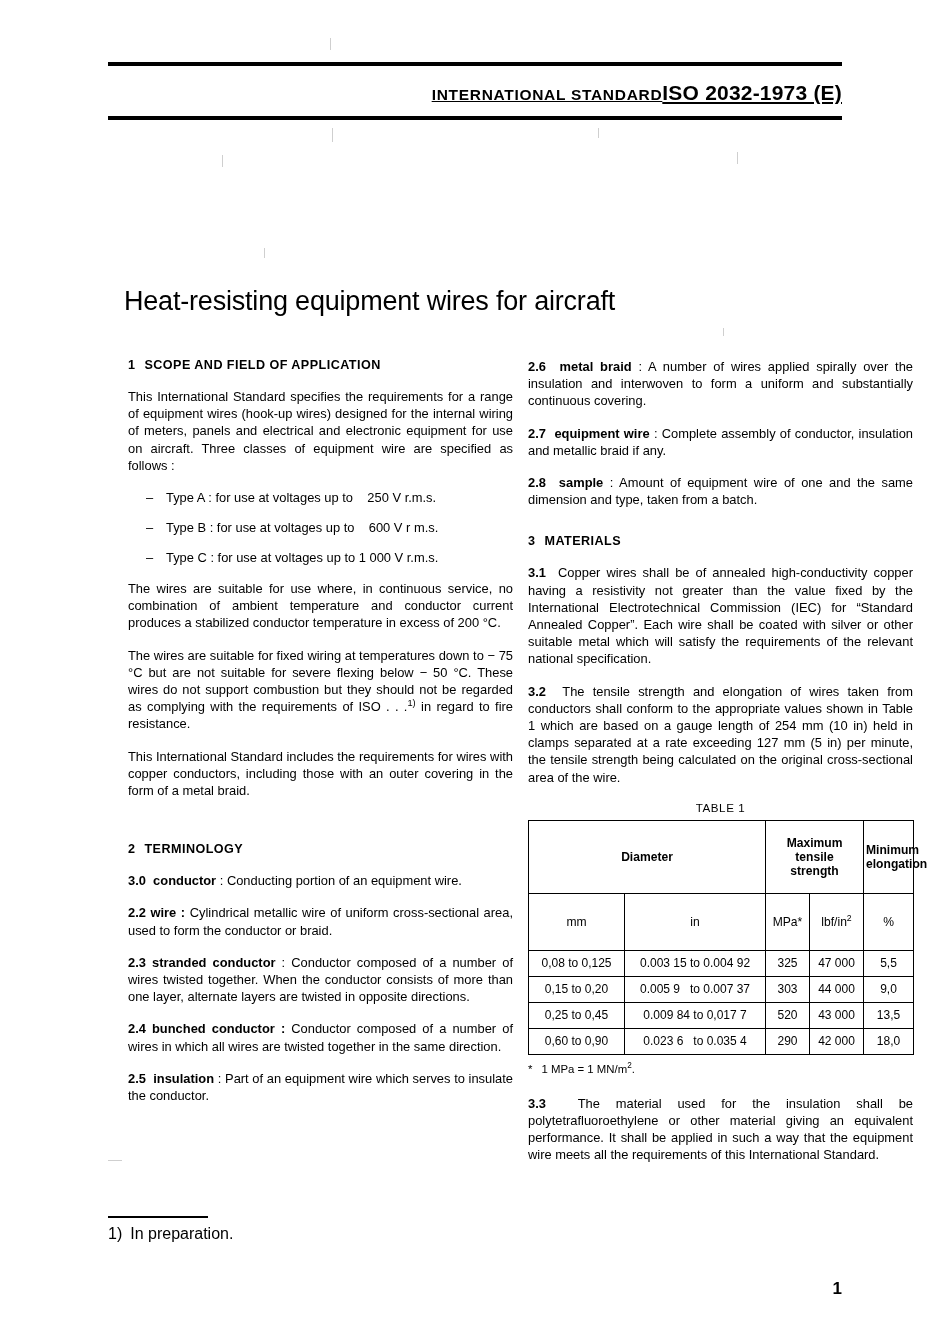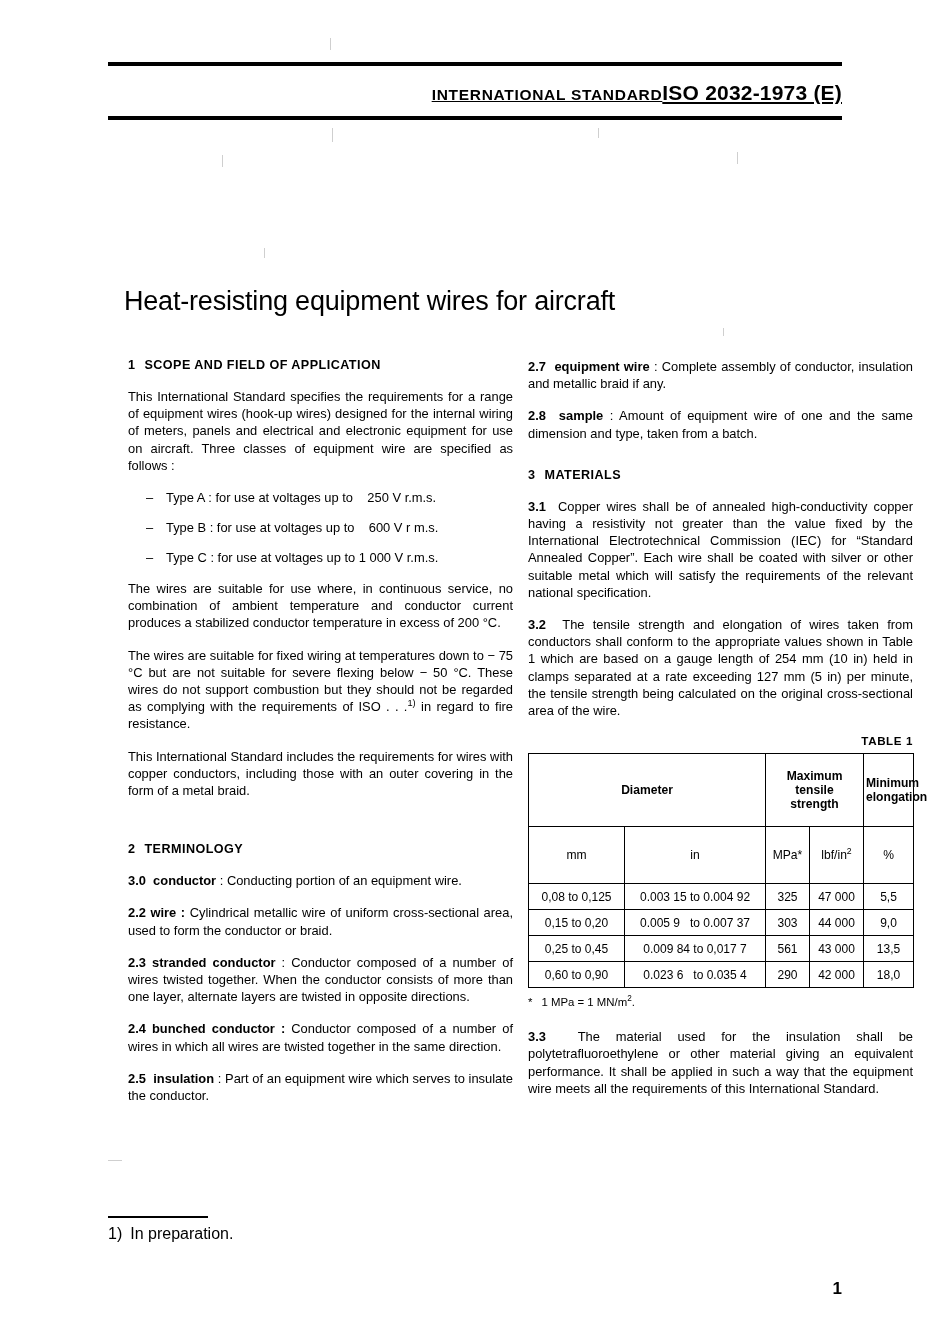--- a/index.html
+++ b/index.html
@@ -123,23 +123,23 @@
     margin-bottom: 8px;
   }
   .footnote .fn-text {
     font-size: 16px;
     line-height: 15px;
   }
   .footnote .fn-text .mark { margin-right: 8px; }
 
   
   .table-caption {
-    text-align: right;
+    text-align: center;
     font-size: 11.6px;
-    font-weight: bold;
+    font-weight: normal;
     letter-spacing: 0.6px;
     margin: 3px 0 6px 0;
   }
   table.t1 {
     border-collapse: collapse;
     width: 385px;
     font-size: 12.1px;
     table-layout: fixed;
   }
   table.t1 th, table.t1 td {
@@ -256,20 +256,21 @@
 
   </div>
 
   <div class="footnote">
     <div class="fn-rule"></div>
     <div class="fn-text"><span class="mark">1)</span><span>In preparation.</span></div>
   </div>
 
   <div class="col col-right">
 
+    <p class="body"><b>2.6</b>&nbsp;&nbsp;<b>metal braid</b><span> : </span><span>A number of wires applied spirally over the insulation and interwoven to form a uniform and substantially continuous covering.</span></p>
 
     <p class="body"><b>2.7</b>&nbsp;&nbsp;<b>equipment wire</b><span> : </span><span>Complete assembly of conductor, insulation and metallic braid if any.</span></p>
 
     <p class="body"><b>2.8</b>&nbsp;&nbsp;<b>sample</b><span> : </span><span>Amount of equipment wire of one and the same dimension and type, taken from a batch.</span></p>
 
     <div style="height:11px;"></div>
 
     <h2 class="sec">
       <span class="num">3</span><span>MATERIALS</span>
     </h2>
@@ -313,21 +314,21 @@
         <tr>
           <td class="mm">0,15 to 0,20</td>
           <td class="in">0.005 9   to 0.007 37</td>
           <td>303</td>
           <td>44 000</td>
           <td>9,0</td>
         </tr>
         <tr>
           <td class="mm">0,25 to 0,45</td>
           <td class="in">0.009 84 to 0,017 7</td>
-          <td>561</td>
+          <td>520</td>
           <td>43 000</td>
           <td>13,5</td>
         </tr>
         <tr>
           <td class="mm">0,60 to 0,90</td>
           <td class="in">0.023 6   to 0.035 4</td>
           <td>290</td>
           <td>42 000</td>
           <td>18,0</td>
         </tr>

